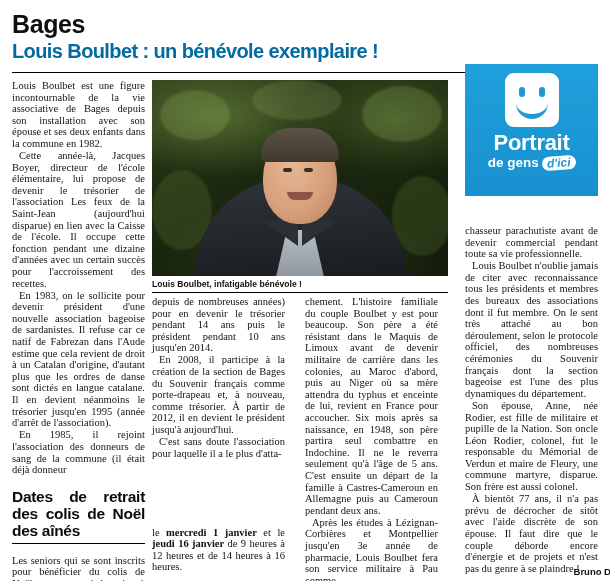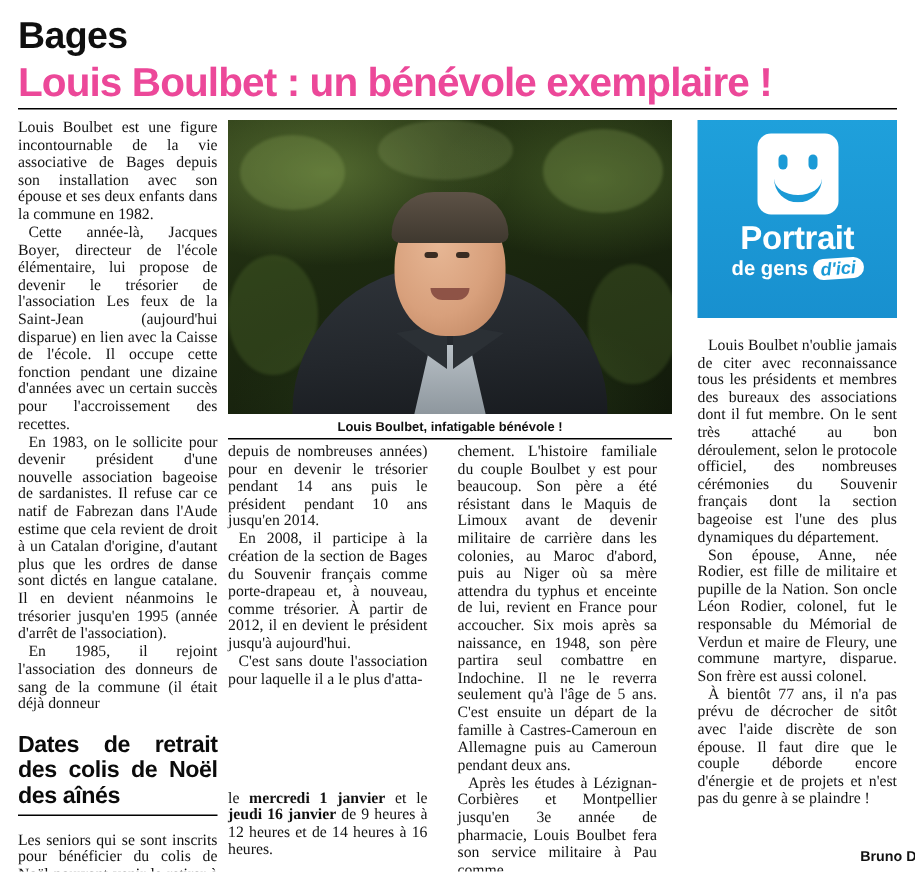--- a/index.html
+++ b/index.html
@@ -32,23 +32,23 @@
     color: #0f0f0f;
     letter-spacing: -0.4px;
   }
   .headline {
     position: absolute;
     left: 12px;
     top: 40px;
     width: 588px;
     font-family: "Liberation Sans", sans-serif;
     font-weight: bold;
-    font-size: 27px;
+    font-size: 20px;
     letter-spacing: -0.6px;
-    color: #ec4899;
+    color: #0369a1;
     white-space: nowrap;
   }
   .rule-top {
     position: absolute;
     left: 12px;
     top: 72px;
     width: 586px;
     border-top: 1px solid #000;
   }
   
@@ -172,21 +172,20 @@
   }
   .caption {
     width: 296px;
     font-family: "Liberation Sans", sans-serif;
     font-size: 8.6px;
     font-weight: bold;
     color: #111;
     padding-top: 3px;
     border-bottom: 1px solid #000;
     padding-bottom: 3px;
-    text-align: center;
   }
   
   #col2 {
     left: 152px;
     top: 296px;
     width: 133px;
   }
   #col3 {
     left: 305px;
     top: 296px;
@@ -195,21 +194,21 @@
   
   #col4 {
     left: 465px;
     top: 225px;
     width: 133px;
   }
   
   .logo-box {
     position: absolute;
     left: 465px;
-    top: 80px;
+    top: 64px;
     width: 133px;
     height: 132px;
     background: #1a9ad6;
     background: linear-gradient(180deg, #1fa0db 0%, #1890cf 100%);
   }
   .smiley {
     position: absolute;
     left: 50%;
     transform: translateX(-50%);
     top: 9px;
@@ -368,20 +367,21 @@
     <div class="smiley">
       <div class="e1"></div>
       <div class="e2"></div>
       <div class="sm"></div>
     </div>
     <div class="logo-t1">Portrait</div>
     <div class="logo-t2"><span>de gens</span><span class="pill">d'ici</span></div>
   </div>
 
   <div class="col" id="col4">
+    <p class="noind">chasseur parachutiste avant de devenir commercial pendant toute sa vie professionnelle.</p>
     <p>Louis Boulbet n'oublie jamais de citer avec reconnaissance tous les présidents et membres des bureaux des associations dont il fut membre. On le sent très attaché au bon déroulement, selon le protocole officiel, des nombreuses cérémonies du Souvenir français dont la section bageoise est l'une des plus dynamiques du département.</p>
     <p>Son épouse, Anne, née Rodier, est fille de militaire et pupille de la Nation. Son oncle Léon Rodier, colonel, fut le responsable du Mémorial de Verdun et maire de Fleury, une commune martyre, disparue. Son frère est aussi colonel.</p>
     <p>À bientôt 77 ans, il n'a pas prévu de décrocher de sitôt avec l'aide discrète de son épouse. Il faut dire que le couple déborde encore d'énergie et de projets et n'est pas du genre à se plaindre !</p>
   </div>
 
   <div id="bot1">
     <div class="subhead">Dates de retrait des colis de Noël des aînés</div>
     <div class="rule-sub"></div>
     <p class="noind">Les seniors qui se sont inscrits pour bénéficier du colis de Noël pourront venir le retirer à la Maison des associations</p>
   </div>

